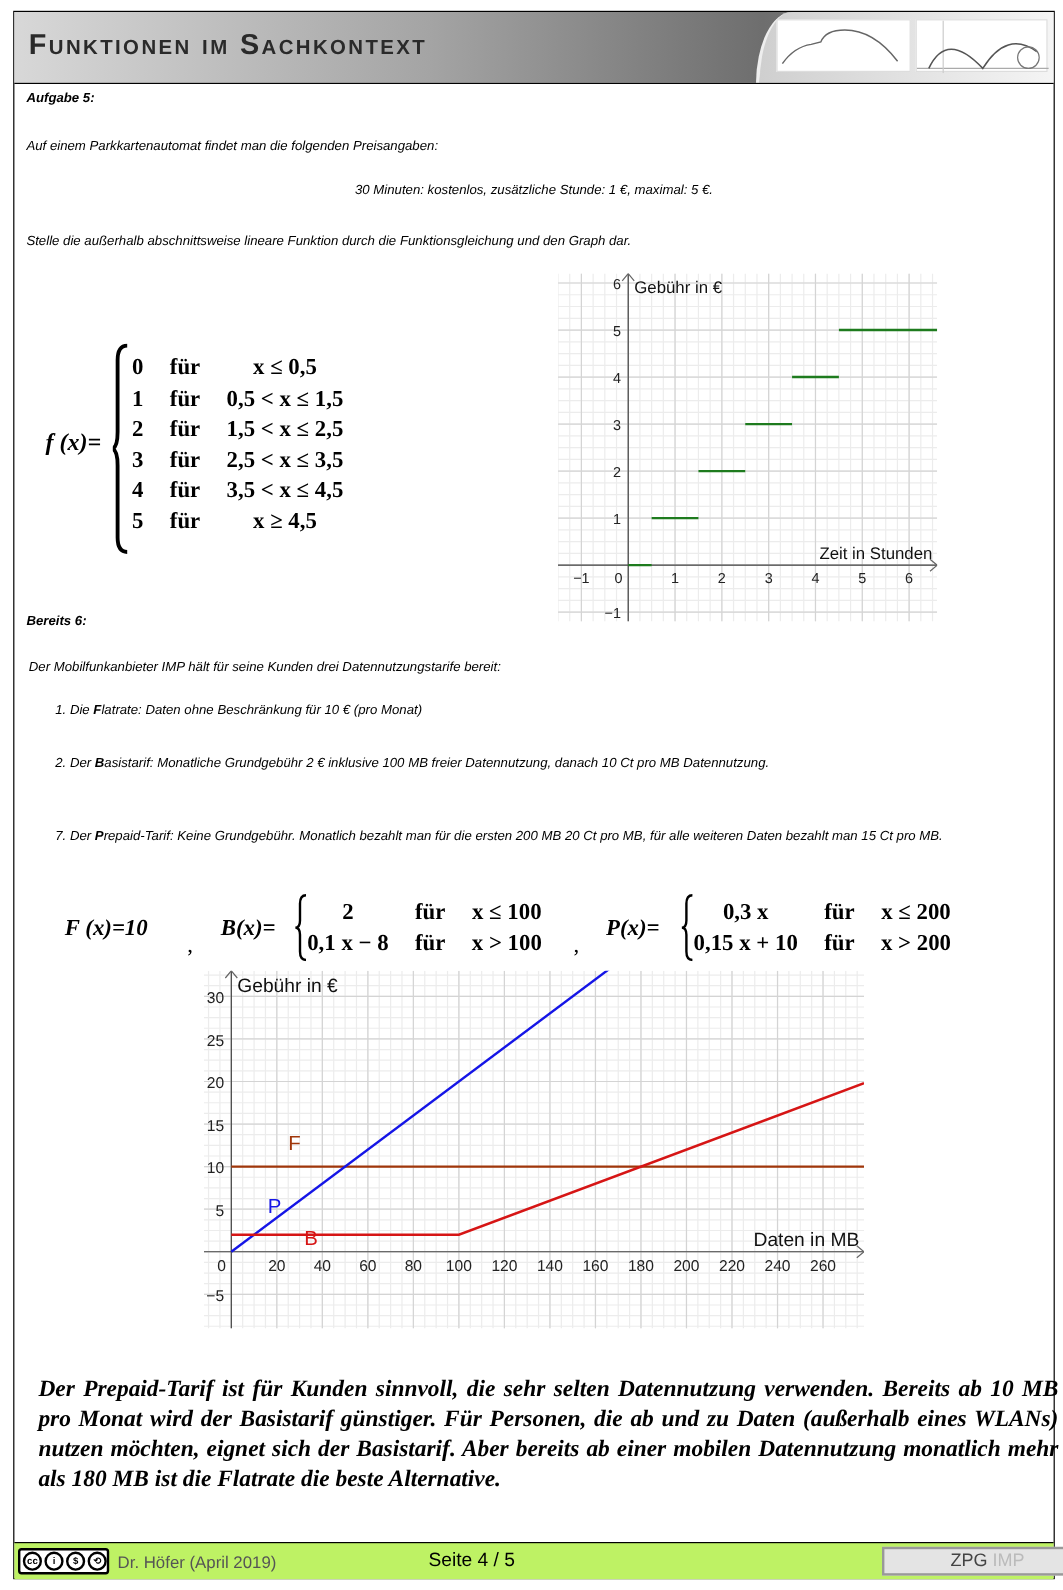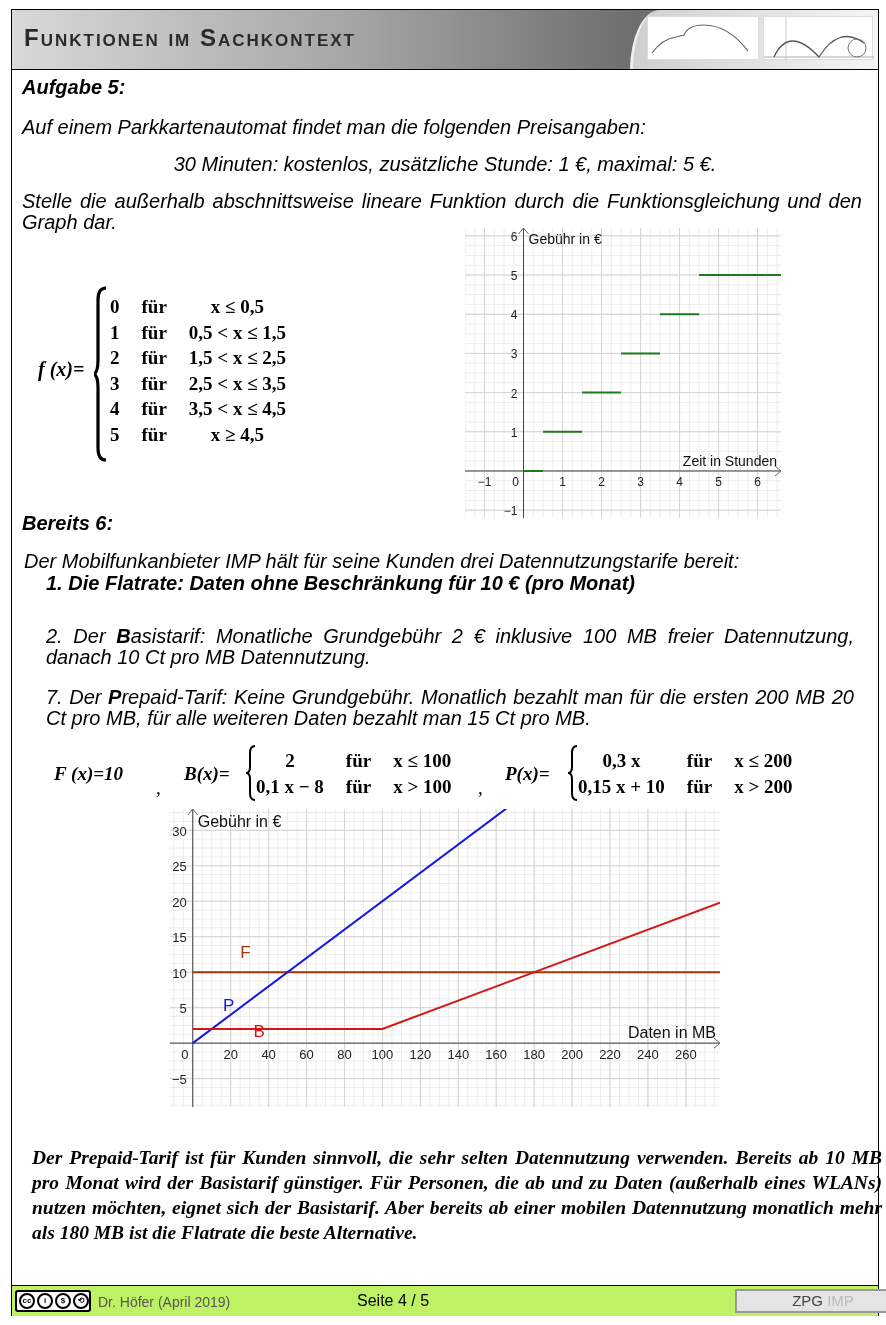--- a/index.html
+++ b/index.html
@@ -3,21 +3,21 @@
 <meta charset="utf-8">
 <style>
   * { box-sizing: border-box; margin: 0; padding: 0; }
   body { width: 886px; height: 1325px; background: #fff; font-family: "Liberation Sans", sans-serif; color: #000; position: relative; overflow: hidden; }
   .page { position: absolute; left: 11px; top: 9px; width: 868px; height: 1307px; border: 1px solid #000; }
   .header { position: absolute; left: 0; top: 0; width: 866px; height: 60px; background: linear-gradient(to right, #d8d8d8 0%, #a4a4a4 40%, #6e6e6e 72%, #8a8a8a 100%); border-bottom: 1px solid #000; overflow: hidden; }
   .header-title { position: absolute; left: 12px; top: 14px; font-family: "Liberation Sans", sans-serif; font-weight: bold; font-size: 24px; color: #2a2a2a; letter-spacing: 2px; font-variant: small-caps; }
   .header-img { position: absolute; left: 618px; top: 0; width: 250px; height: 60px; background: linear-gradient(to right, #cfcfcf, #f5f5f5); border-left: 3px solid #eee; border-top-left-radius: 30px 60px; }
   .header-img .p1 { position: absolute; left: 14px; top: 6px; width: 112px; height: 44px; background: #fff; border: 1px solid #ddd; }
   .header-img .p2 { position: absolute; left: 130px; top: 6px; width: 110px; height: 44px; background: #fff; border: 1px solid #ddd; }
-  .it { font-style: italic; font-size: 20px; position: absolute; }
+  .it { font-style: italic; font-size: 11px; position: absolute; }
   .bold-it { font-weight: bold; }
   .math { font-family: "Liberation Serif", serif; font-weight: bold; font-size: 19px; position: absolute; }
   .math i { font-style: italic; }
   .brace { position: absolute; font-family: "Liberation Serif", serif; }
   .cases td { padding: 0 6px; font-family: "Liberation Serif", serif; font-weight: bold; font-size: 19px; line-height: 25.5px; white-space: nowrap; }
   .cases td.r { text-align: center; }
   .conclusion { position: absolute; left: 20px; top: 1135px; width: 850px; font-family: "Liberation Serif", serif; font-style: italic; font-weight: bold; font-size: 19.5px; line-height: 25px; text-align: justify; }
   .footer { position: absolute; left: 0; top: 1275px; width: 866px; height: 31px; background: #bef264; border-top: 1px solid #000; }
   .cc { position: absolute; left: 3px; top: 4px; width: 76px; height: 22px; background: #fff; border: 2px solid #000; border-radius: 3px; font-size: 9px; font-weight: bold; display: flex; align-items: center; gap: 2px; padding-left: 2px; }
   .cc span.c { display: inline-block; width: 16px; height: 16px; border: 2px solid #000; border-radius: 50%; text-align: center; line-height: 12px; font-size: 8px; }
@@ -201,21 +201,21 @@
       <line x1="58.518518518518526" x2="78.0246913580247" y1="242.97297297297297" y2="242.97297297297297" stroke="#1e7b1e" stroke-width="2"></line>
       <line x1="78.0246913580247" x2="117.03703703703705" y1="203.78378378378378" y2="203.78378378378378" stroke="#1e7b1e" stroke-width="2"></line>
       <line x1="117.03703703703705" x2="156.0493827160494" y1="164.59459459459458" y2="164.59459459459458" stroke="#1e7b1e" stroke-width="2"></line>
       <line x1="156.0493827160494" x2="195.06172839506175" y1="125.40540540540542" y2="125.40540540540542" stroke="#1e7b1e" stroke-width="2"></line>
       <line x1="195.06172839506175" x2="234.0740740740741" y1="86.2162162162162" y2="86.2162162162162" stroke="#1e7b1e" stroke-width="2"></line>
       <line x1="234.0740740740741" x2="316" y1="47.02702702702703" y2="47.02702702702703" stroke="#1e7b1e" stroke-width="2"></line>
     </svg>
 
   <div class="it bold-it" style="left:10px; top:502px;">Bereits 6:</div>
   <div class="it" style="left:12px; top:540px;">Der Mobilfunkanbieter IMP hält für seine Kunden drei Datennutzungstarife bereit:</div>
-  <div class="it" style="left:34px; top:562px;font-weight:bold;"><span>1. Die </span><b>F</b><span>latrate: Daten ohne Beschränkung für 10 € (pro Monat)</span></div>
+  <div class="it" style="left:34px; top:576px;"><span>1. Die </span><b>F</b><span>latrate: Daten ohne Beschränkung für 10 € (pro Monat)</span></div>
   <div class="it" style="left:34px; top:616px; width:808px; line-height:21px; text-align:justify;"><span>2. Der </span><b>B</b><span>asistarif: Monatliche Grundgebühr 2 € inklusive 100 MB freier Datennutzung, danach 10 Ct pro MB Datennutzung.</span></div>
   <div class="it" style="left:34px; top:677px; width:808px; line-height:21px; text-align:justify;"><span>7. Der </span><b>P</b><span>repaid-Tarif: Keine Grundgebühr. Monatlich bezahlt man für die ersten 200 MB 20 Ct pro MB, für alle weiteren Daten bezahlt man 15 Ct pro MB.</span></div>
 
   <div class="math" style="left:42px; top:753px;"><i>F (x)=10</i></div>
   <div class="math" style="left:144px; top:767px; font-weight:normal;">,</div>
   <div class="math" style="left:172px; top:753px;"><i>B(x)=</i></div>
   <svg style="position:absolute; left:234px; top:735px;" width="10" height="56">
       <path d="M9 1 Q4 1 4 8 L4 22 Q4 28 0 28 Q4 28 4 34 L4 48 Q4 55 9 55" fill="none" stroke="#000" stroke-width="2"></path>
     </svg>
   <table class="cases" style="position:absolute; left:238px; top:738px; border-collapse:collapse;">

